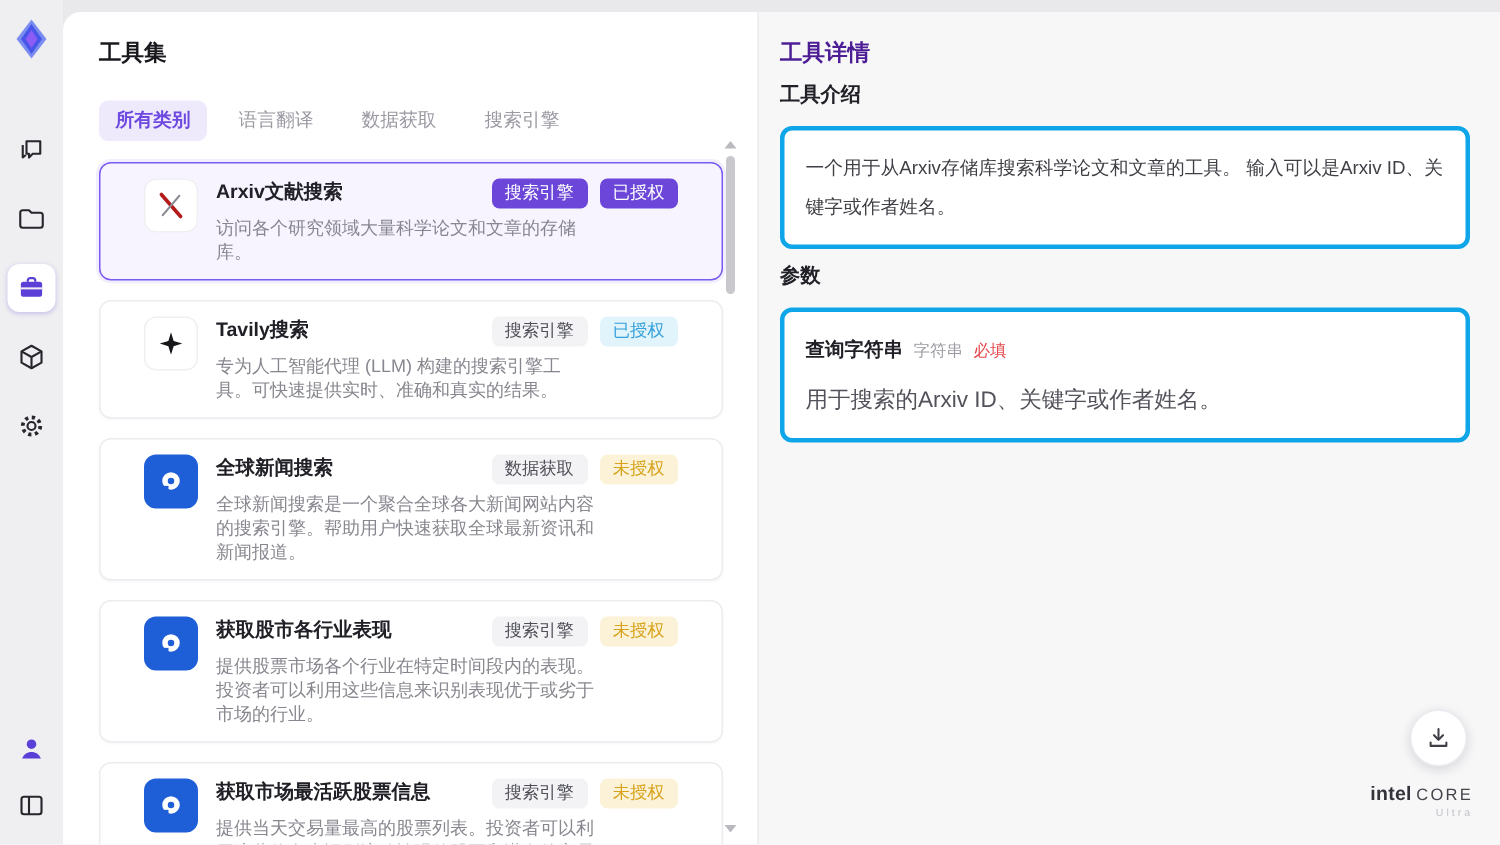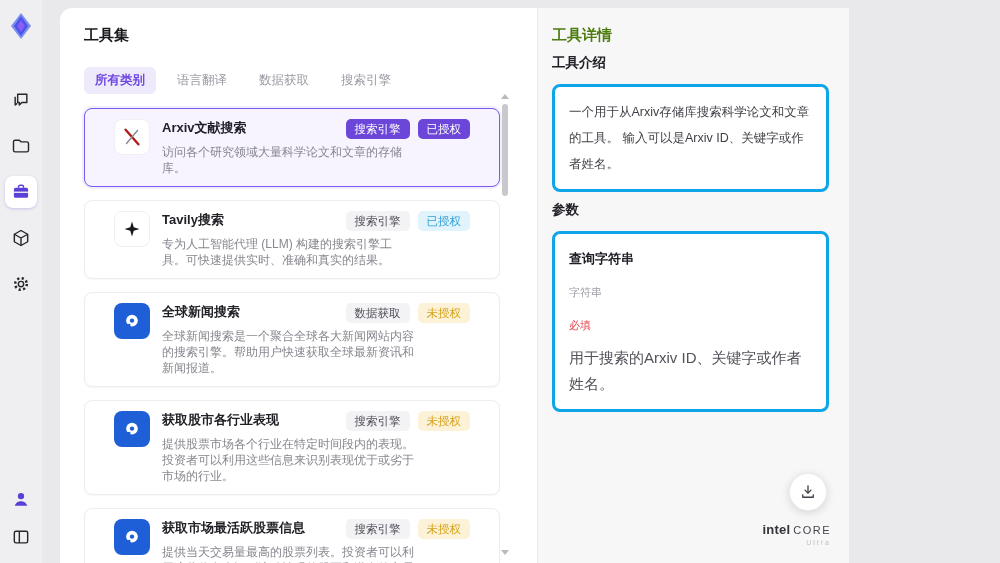--- a/index.html
+++ b/index.html
@@ -17,22 +17,22 @@
   .rail-nav { margin-top:44px; display:flex; flex-direction:column; gap:14px; align-items:center; }
   .rail-btn {
     width:32px; height:32px; display:flex; align-items:center; justify-content:center;
     border-radius:8px; cursor:pointer;
   }
   .rail-btn.active { background:#ffffff; box-shadow:0 1px 3px rgba(90,63,214,.25); }
   .rail-bottom { margin-top:auto; margin-bottom:10px; display:flex; flex-direction:column; gap:6px; align-items:center; }
   .rail svg { display:block; }
   
   .content {
-    position:absolute; left:60px; top:8px; width:789px; height:555px;
-    background:#ffffff; border-top-left-radius:12px; overflow:hidden; display:flex;gap:14px;
+    position:absolute; left:42px; top:8px; width:958px; height:555px;
+    background:#ffffff; border-top-left-radius:12px; overflow:hidden; display:flex;
   }
   
   .left-pane { width:463px; position:relative; padding:18px 0 0 24px; }
   .page-title { font-size:15px; font-weight:bold; color:#18181d; }
   .tabs { display:flex; align-items:center; gap:10px; margin-top:22px; }
   .tab {
     font-size:12.5px; color:#9a9aa3; padding:5px 11px; border-radius:6px; cursor:pointer; white-space:nowrap;
   }
   .tab.active { color:#6d49e0; background:#efe9fc; font-weight:bold; }
   .tool-list { margin-top:14px; display:flex; flex-direction:column; gap:13px; width:416px; }
@@ -64,27 +64,27 @@
   
   .vscroll { position:absolute; right:15px; top:86px; bottom:8px; width:6px; }
   .vscroll .arrow-up, .vscroll .arrow-down {
     position:absolute; left:-1px; width:0; height:0; border-left:4px solid transparent; border-right:4px solid transparent;
   }
   .vscroll .arrow-up { top:0; border-bottom:5px solid #b9b9c0; }
   .vscroll .arrow-down { bottom:0; border-top:5px solid #b9b9c0; }
   .vscroll .thumb { position:absolute; top:10px; left:0; width:6px; height:92px; border-radius:3px; background:#c8c8cd; cursor:pointer; }
   
   .right-pane { flex:1; background:#f7f7f8; border-left:1px solid #ebebee; padding:18px 20px 0 14px; position:relative; }
-  .detail-title { font-size:15px; font-weight:bold; color:#4d7c0f; }
+  .detail-title { font-size:15px; font-weight:bold; color:#4c1d95; }
   .section-heading { font-size:13.5px; font-weight:bold; color:#202027; margin-top:9px; }
   .detail-card {
     margin-top:12px; background:#ffffff; border:3px solid #0ea5e9; border-radius:8px;
     padding:12px 14px; font-size:12.5px; color:#3f3f46; line-height:26px;
   }
-  .param-line { display:flex; align-items:baseline; gap:7px;flex-direction:column; }
+  .param-line { display:flex; align-items:baseline; gap:7px; }
   .param-name { font-size:13px; font-weight:bold; color:#202027; }
   .param-type { font-size:11px; color:#9b9ba3; }
   .param-required { font-size:11px; color:#e5484d; }
   .param-desc { margin-top:7px; font-size:15px; color:#52525b; }
   
   .download-fab {
     position:absolute; right:22px; bottom:52px; width:38px; height:38px; border-radius:50%;
     background:#ffffff; box-shadow:0 2px 8px rgba(20,20,40,.15); border:1px solid #ececf0;
     display:flex; align-items:center; justify-content:center; cursor:pointer;
   }

